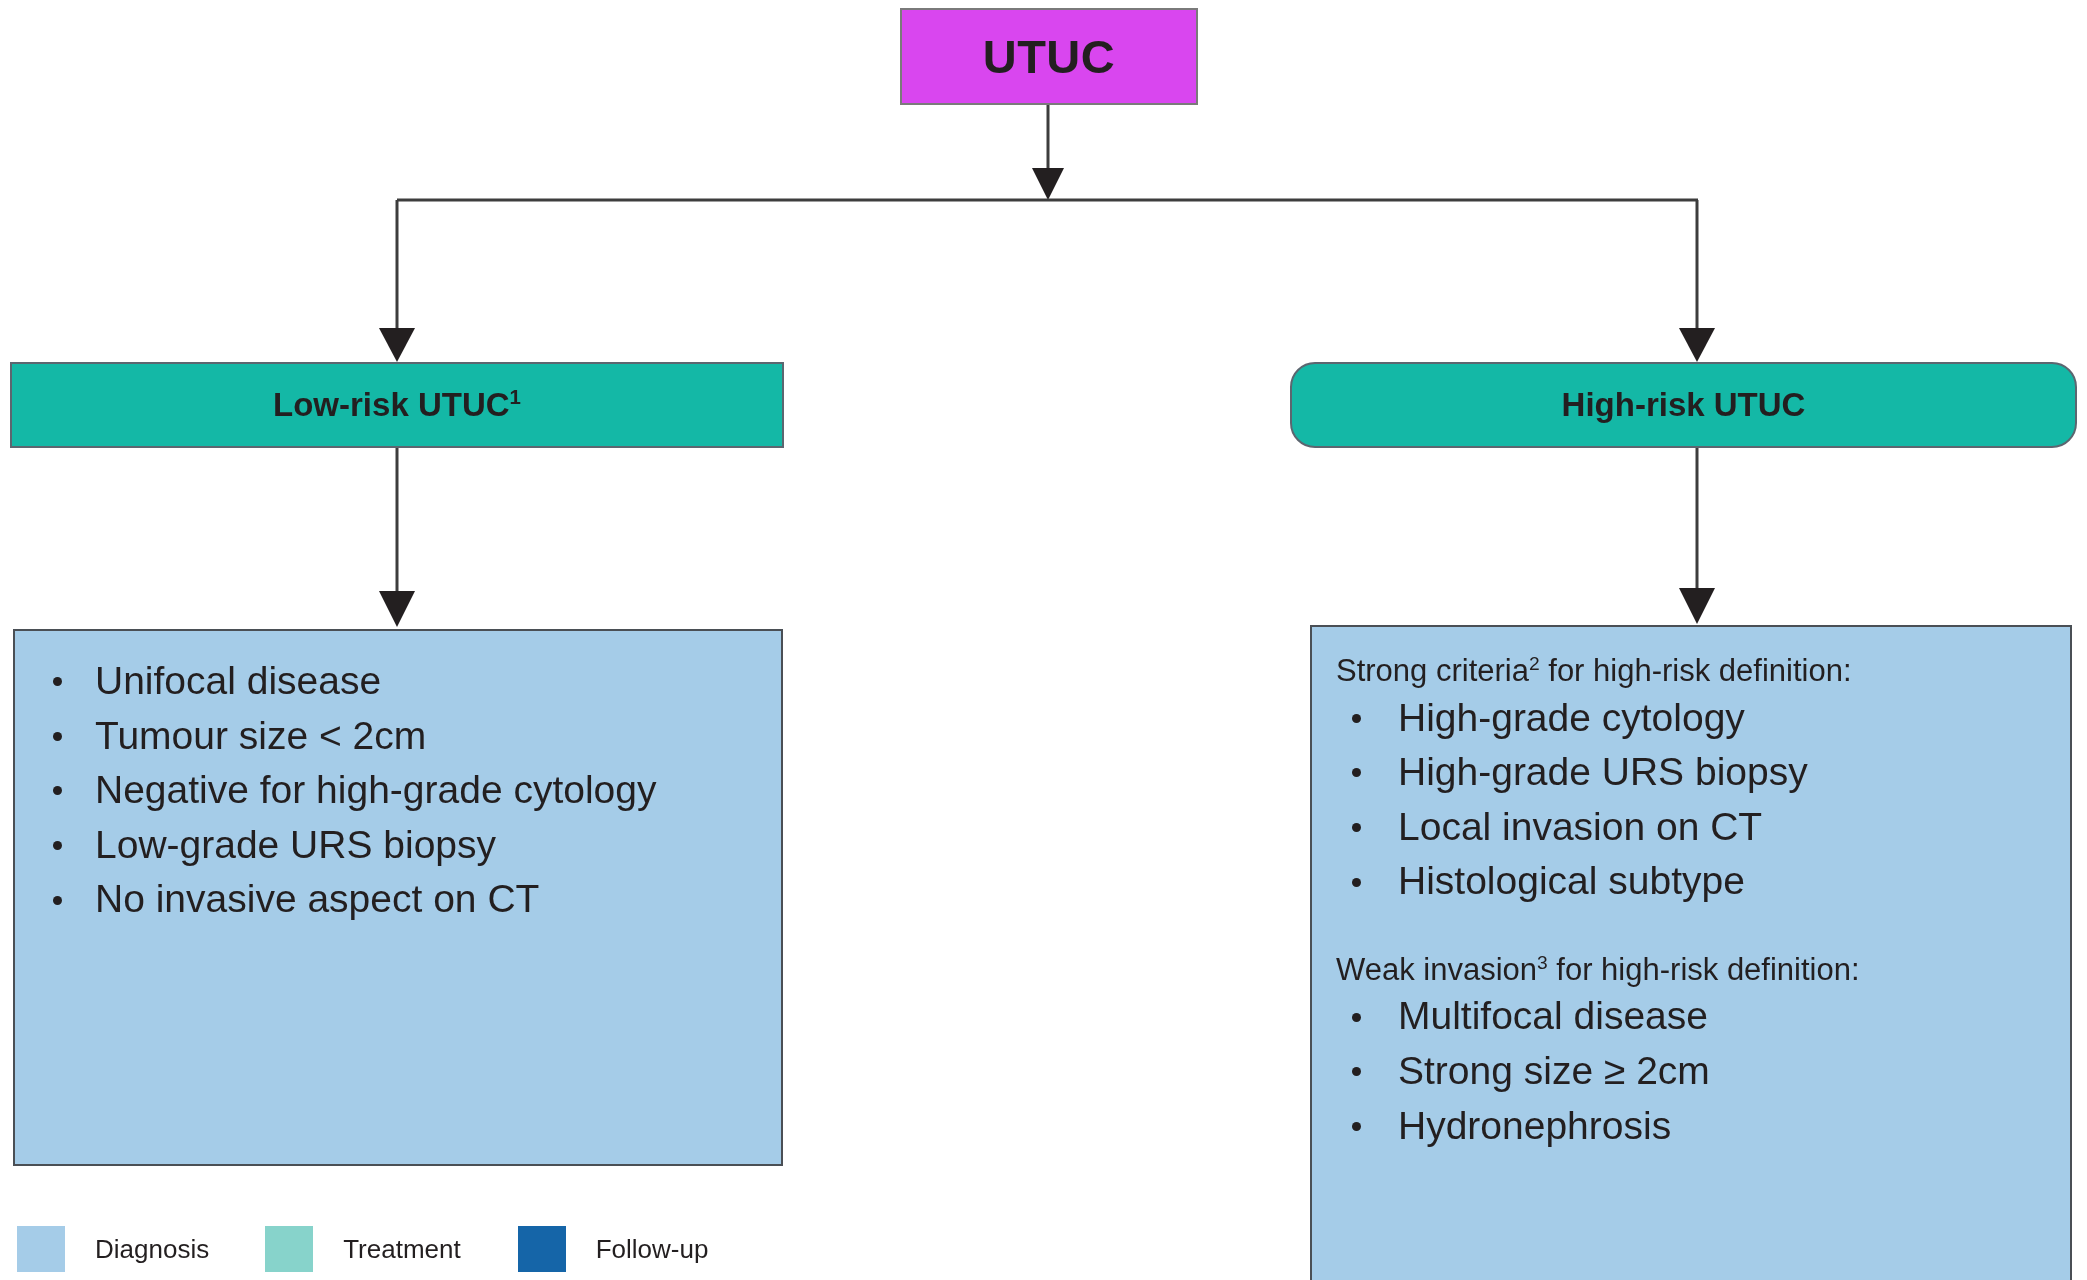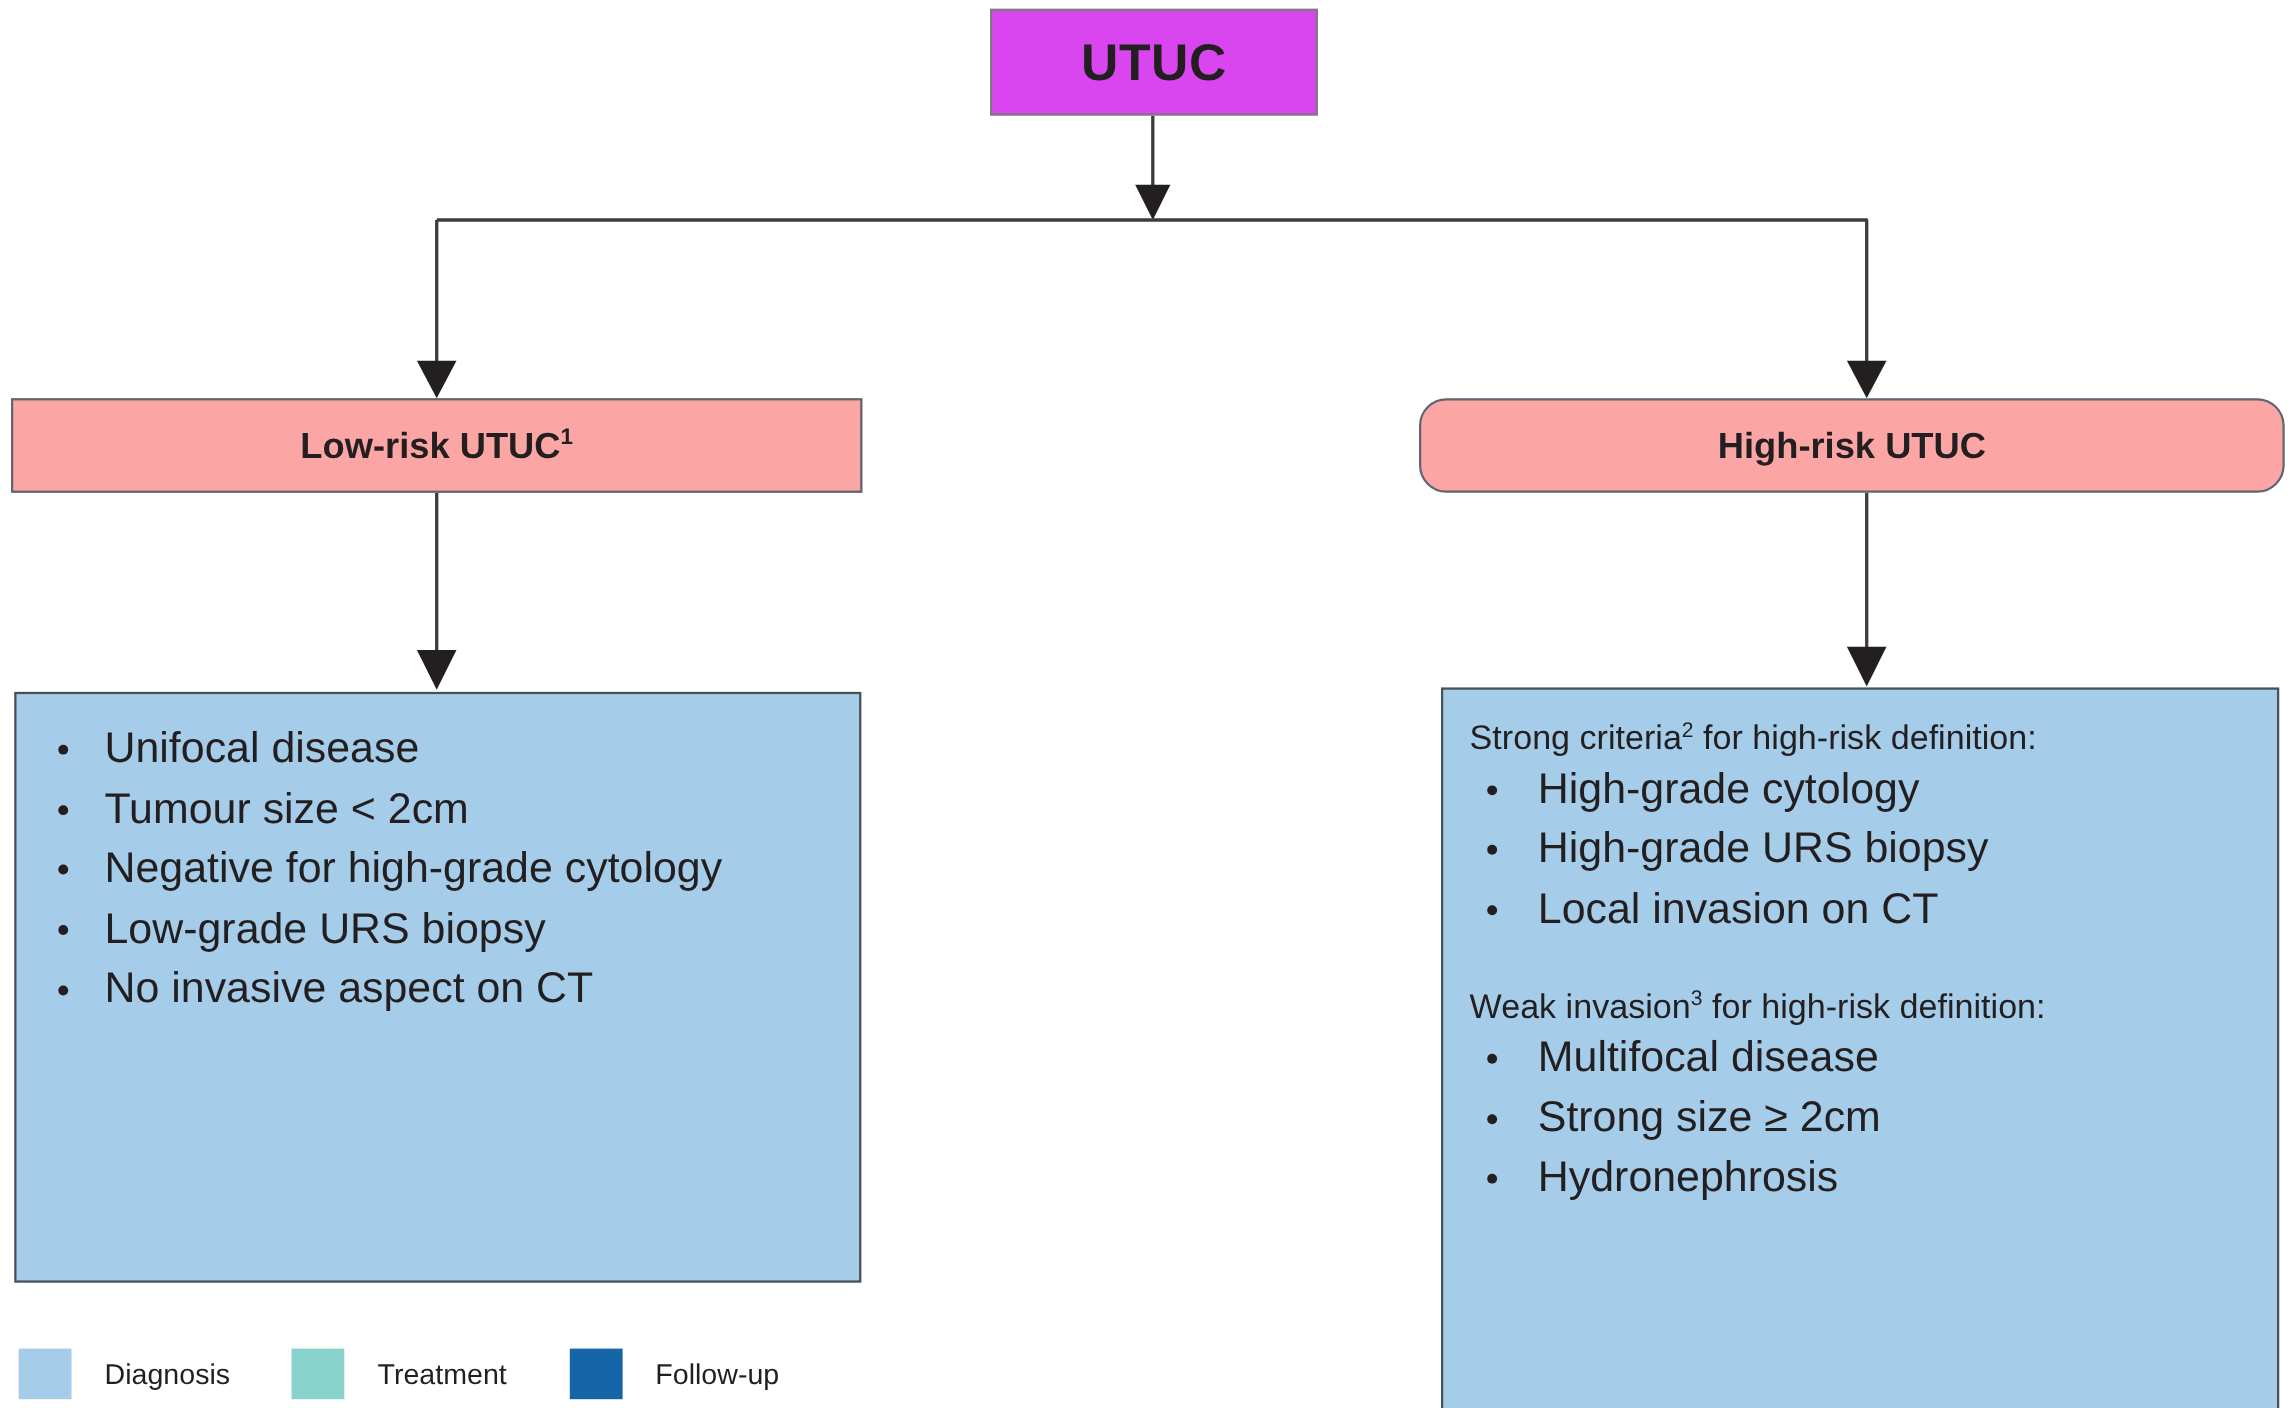--- a/index.html
+++ b/index.html
@@ -37,21 +37,21 @@
   .root-node .node-title {
     font-size: 47px;
     font-weight: bold;
     letter-spacing: 0.5px;
     color: #231f20;
   }
 
   
   .header-box {
     position: absolute;
-    background: #fca5a5;
+    background: #14b8a6;
     border: 2px solid #5c6670;
     box-sizing: border-box;
     display: flex;
     align-items: center;
     justify-content: center;
   }
   .header-box .node-title {
     font-size: 33px;
     font-weight: bold;
     color: #231f20;
@@ -225,20 +225,24 @@
         <span class="bullet-dot"></span>
         <span>High-grade cytology</span>
       </li>
       <li>
         <span class="bullet-dot"></span>
         <span>High-grade URS biopsy</span>
       </li>
       <li>
         <span class="bullet-dot"></span>
         <span>Local invasion on CT</span>
+      </li>
+      <li>
+        <span class="bullet-dot"></span>
+        <span>Histological subtype</span>
       </li>
     </ul>
 
     <div class="section-gap"></div>
 
     <p class="section-heading"><span>Weak invasion</span><sup>3</sup><span> for high-risk definition:</span></p>
     <ul class="bullets">
       <li>
         <span class="bullet-dot"></span>
         <span>Multifocal disease</span>

